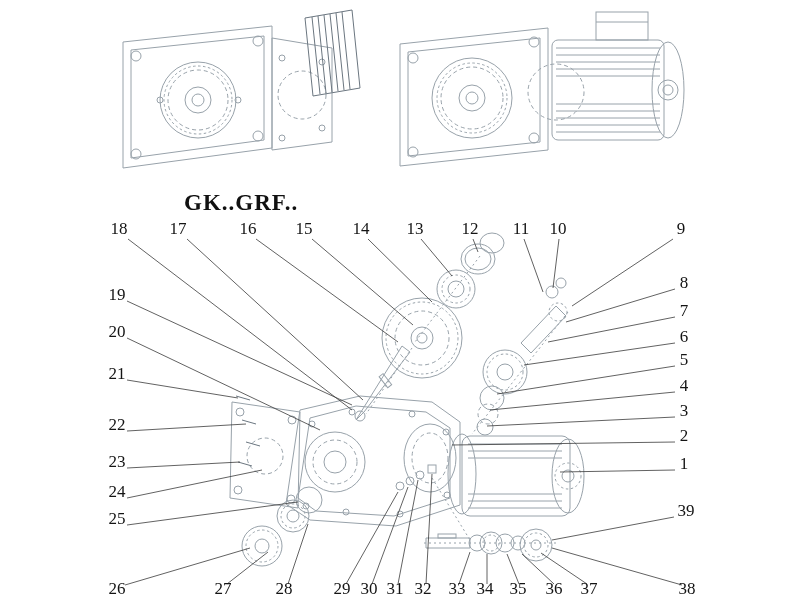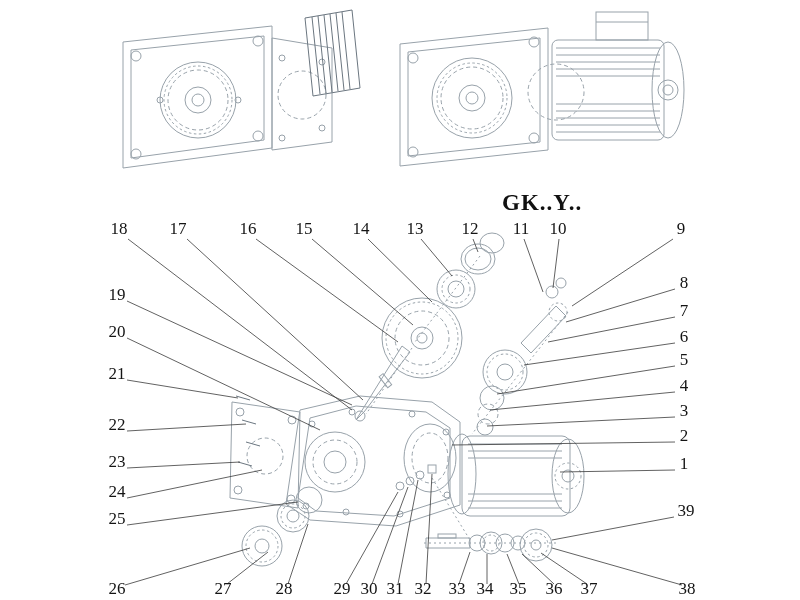--- a/index.html
+++ b/index.html
@@ -277,15 +277,15 @@
         <text x="518" y="594" class="callout-num">35</text>
         <line x1="554" y1="584" x2="522" y2="554" class="leader"></line>
         <text x="554" y="594" class="callout-num">36</text>
         <line x1="587" y1="584" x2="541" y2="553" class="leader"></line>
         <text x="589" y="594" class="callout-num">37</text>
         <line x1="682" y1="585" x2="552" y2="548" class="leader"></line>
         <text x="687" y="594" class="callout-num">38</text>
       </g>
   </svg>
 
-
-  <div class="variant-title" id="title-y">GK..Y..</div>
+  <div class="variant-title" id="title-grf">GK..GRF..</div>
+
 </div>
 
 </body></html>

